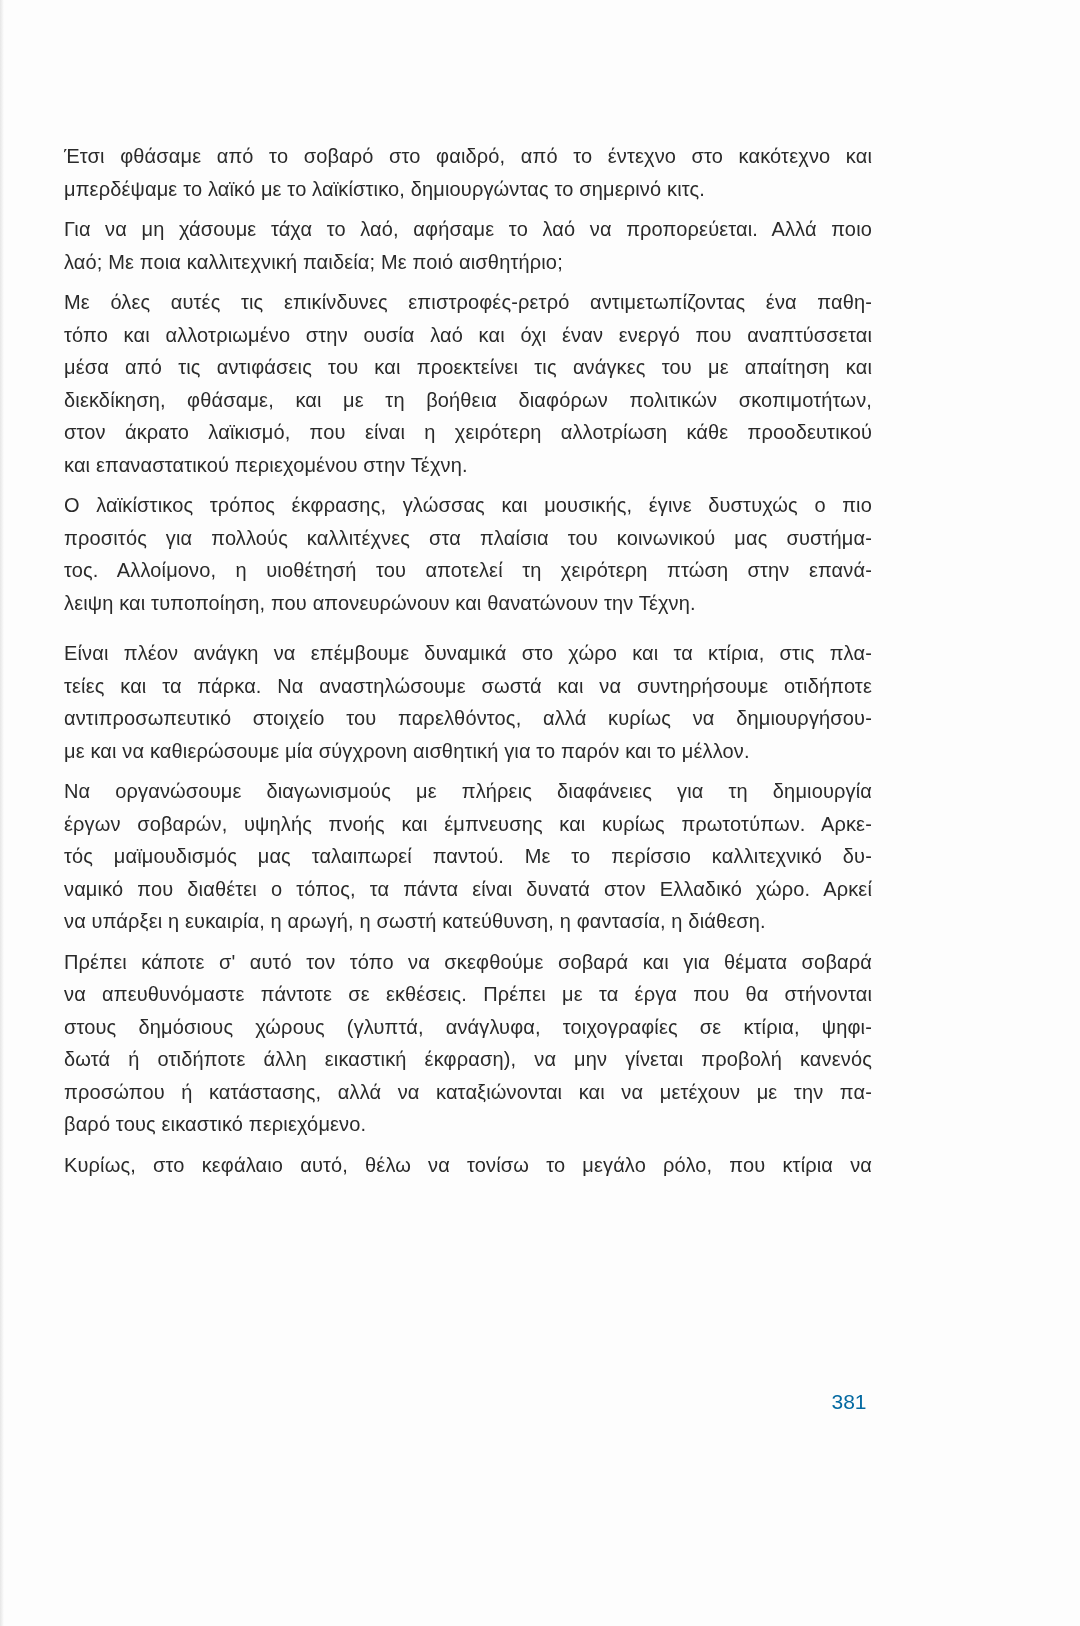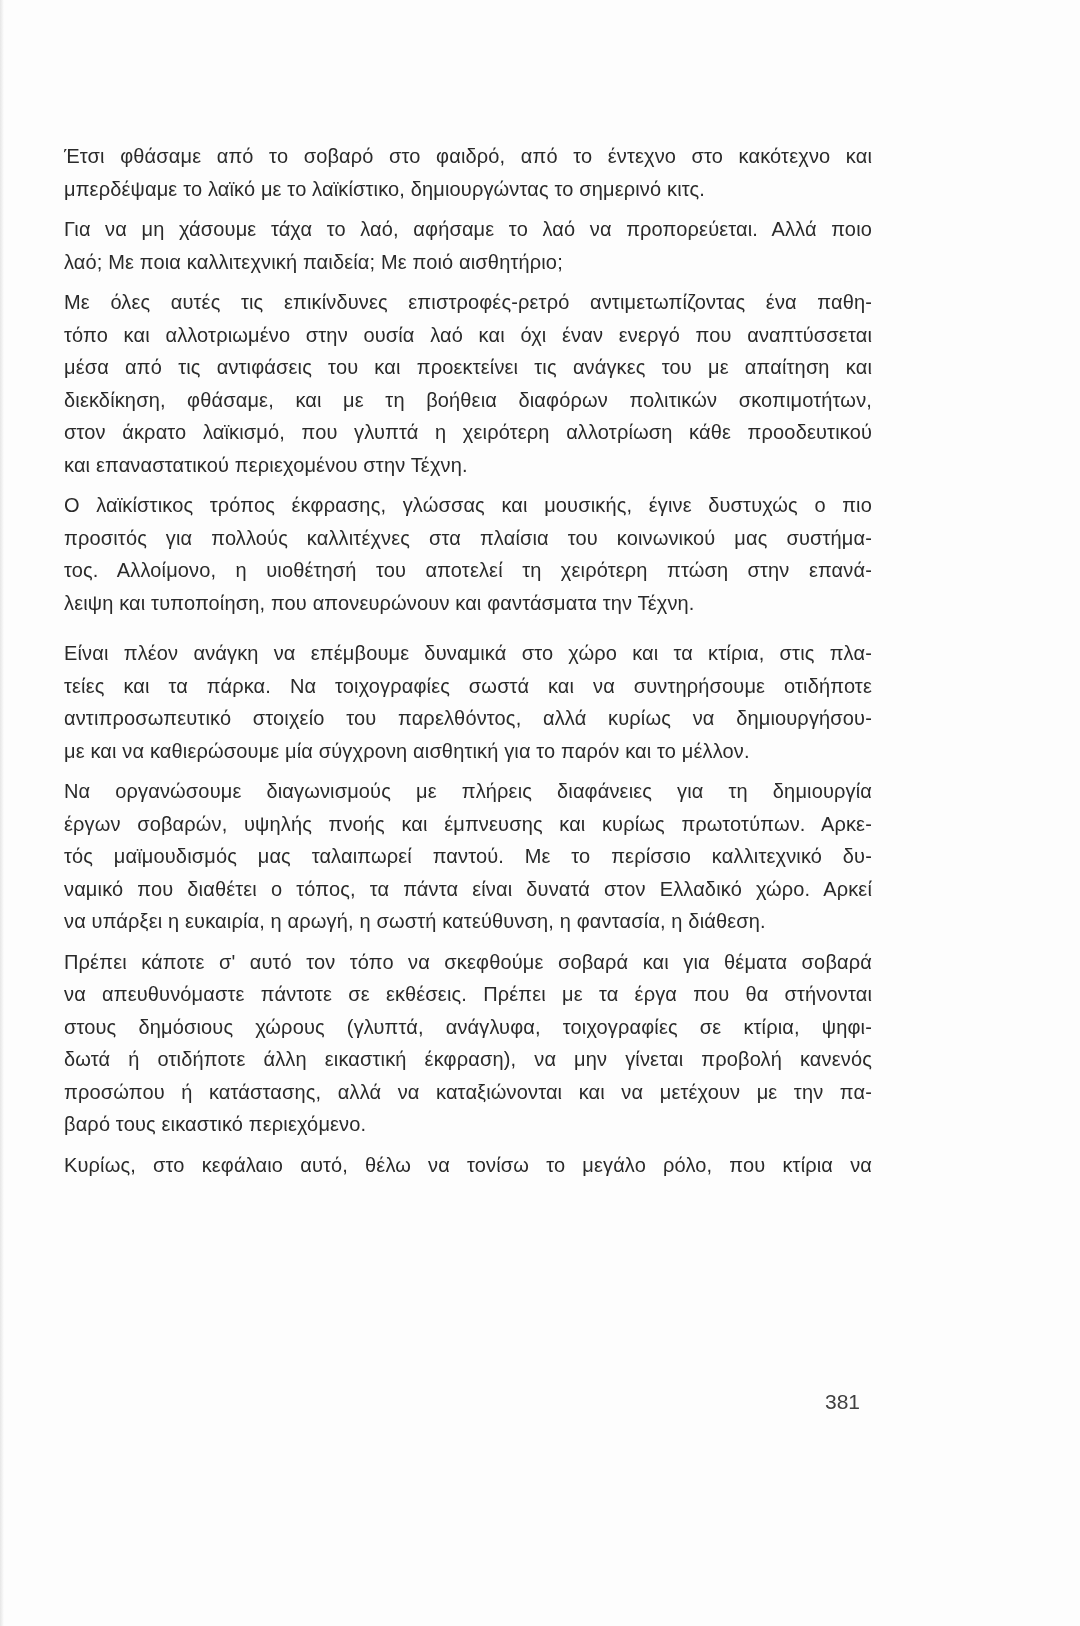--- a/index.html
+++ b/index.html
@@ -50,23 +50,23 @@
       text-align: right;
       text-align-last: left;
     }
     .p-gap-small { margin-bottom: 8px; }
     .p-gap-large { margin-bottom: 18px; }
     .page-number {
       position: absolute;
       left: 825px;
       top: 1390px;
       width: 48px;
-      text-align: left;
+      text-align: center;
       font-size: 21px;
-      color: #404040;
+      color: #0369a1;
       font-family: "Liberation Sans", "DejaVu Sans", sans-serif;
     }
   </style>
 </head>
 <body>
 
 <div class="page">
   <div class="spine-shadow"></div>
 
   <div class="text-block">
@@ -79,34 +79,34 @@
     <div class="paragraph p-gap-small">
       <span class="line">Για να μη χάσουμε τάχα το λαό, αφήσαμε το λαό να προπορεύεται. Αλλά ποιο</span>
       <span class="line last">λαό; Με ποια καλλιτεχνική παιδεία; Με ποιό αισθητήριο;</span>
     </div>
 
     <div class="paragraph p-gap-small">
       <span class="line">Με όλες αυτές τις επικίνδυνες επιστροφές-ρετρό αντιμετωπίζοντας ένα παθη-</span>
       <span class="line">τόπο και αλλοτριωμένο στην ουσία λαό και όχι έναν ενεργό που αναπτύσσεται</span>
       <span class="line">μέσα από τις αντιφάσεις του και προεκτείνει τις ανάγκες του με απαίτηση και</span>
       <span class="line">διεκδίκηση, φθάσαμε, και με τη βοήθεια διαφόρων πολιτικών σκοπιμοτήτων,</span>
-      <span class="line">στον άκρατο λαϊκισμό, που γλυπτά η χειρότερη αλλοτρίωση κάθε προοδευτικού</span>
+      <span class="line">στον άκρατο λαϊκισμό, που είναι η χειρότερη αλλοτρίωση κάθε προοδευτικού</span>
       <span class="line last">και επαναστατικού περιεχομένου στην Τέχνη.</span>
     </div>
 
     <div class="paragraph p-gap-large">
       <span class="line">Ο λαϊκίστικος τρόπος έκφρασης, γλώσσας και μουσικής, έγινε δυστυχώς ο πιο</span>
       <span class="line">προσιτός για πολλούς καλλιτέχνες στα πλαίσια του κοινωνικού μας συστήμα-</span>
       <span class="line">τος. Αλλοίμονο, η υιοθέτησή του αποτελεί τη χειρότερη πτώση στην επανά-</span>
-      <span class="line last">λειψη και τυποποίηση, που απονευρώνουν και φαντάσματα την Τέχνη.</span>
+      <span class="line last">λειψη και τυποποίηση, που απονευρώνουν και θανατώνουν την Τέχνη.</span>
     </div>
 
     <div class="paragraph p-gap-small">
       <span class="line">Είναι πλέον ανάγκη να επέμβουμε δυναμικά στο χώρο και τα κτίρια, στις πλα-</span>
-      <span class="line">τείες και τα πάρκα. Να τοιχογραφίες σωστά και να συντηρήσουμε οτιδήποτε</span>
+      <span class="line">τείες και τα πάρκα. Να αναστηλώσουμε σωστά και να συντηρήσουμε οτιδήποτε</span>
       <span class="line">αντιπροσωπευτικό στοιχείο του παρελθόντος, αλλά κυρίως να δημιουργήσου-</span>
       <span class="line last">με και να καθιερώσουμε μία σύγχρονη αισθητική για το παρόν και το μέλλον.</span>
     </div>
 
     <div class="paragraph p-gap-small">
       <span class="line">Να οργανώσουμε διαγωνισμούς  με πλήρεις διαφάνειες  για τη δημιουργία</span>
       <span class="line">έργων σοβαρών, υψηλής πνοής και έμπνευσης και κυρίως πρωτοτύπων. Αρκε-</span>
       <span class="line">τός μαϊμουδισμός μας ταλαιπωρεί παντού. Με το περίσσιο καλλιτεχνικό δυ-</span>
       <span class="line">ναμικό που διαθέτει ο τόπος, τα πάντα είναι δυνατά στον Ελλαδικό χώρο. Αρκεί</span>
       <span class="line last">να υπάρξει η ευκαιρία, η αρωγή, η σωστή κατεύθυνση, η φαντασία, η διάθεση.</span>

